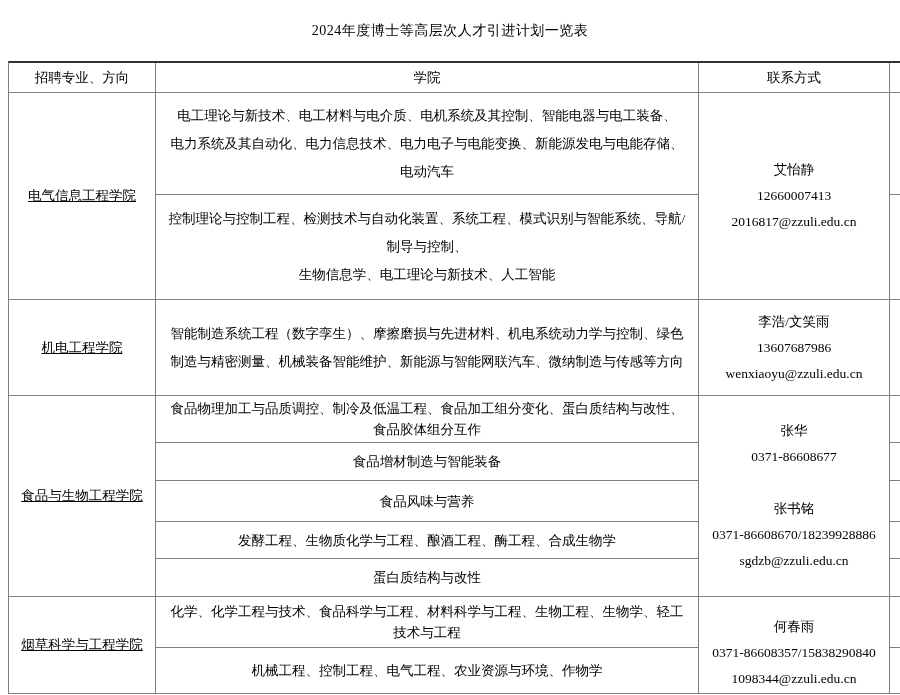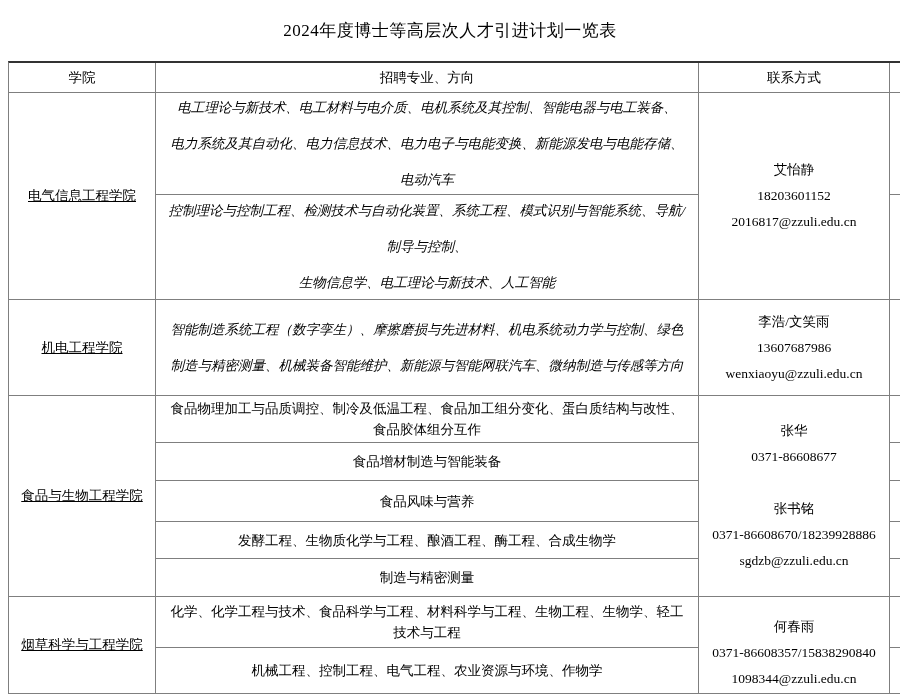--- a/index.html
+++ b/index.html
@@ -4,21 +4,21 @@
 <style>
   html,body{margin:0;padding:0;}
   body{
     width:900px;height:695px;overflow:hidden;background:#ffffff;
     font-family:"Liberation Serif","DejaVu Serif",serif;
     color:#000;font-size:13.5px;
   }
   *{box-sizing:border-box;}
   .page-title{
     height:61px;display:flex;align-items:center;justify-content:center;
-    font-size:17px;letter-spacing:0.5px;
+    font-size:14px;letter-spacing:0.5px;
   }
   .tbl{
     position:absolute;left:8px;top:61px;width:892px;
     border-top:2px solid #323232;border-left:1px solid #7f7f7f;
     background:#fff;
   }
   .grid-row{display:grid;grid-template-columns:147px 543px 191px auto;}
   .hdr{height:30px;border-bottom:1px solid #7f7f7f;}
   .hdr .cell{display:flex;align-items:center;justify-content:center;}
   .section{border-bottom:1px solid #7f7f7f;}
@@ -27,55 +27,55 @@
   .cut-col .cut-cell:last-child{border-bottom:none;}
   .college{
     display:flex;align-items:center;justify-content:center;text-align:center;text-decoration:underline;
   }
   .mid .major{
     display:flex;align-items:center;justify-content:center;
     text-align:center;white-space:pre-wrap;padding:0 4px;
     border-bottom:1px solid #7f7f7f;
   }
   .mid .major:last-child{border-bottom:none;}
-  .lh29{line-height:36px;font-style:italic;}
+  .lh29{line-height:28px;}
   .lh21{line-height:21px;}
   .contact{
     display:flex;flex-direction:column;align-items:center;justify-content:center;
     text-align:center;
   }
   .contact .cline{height:26px;line-height:26px;white-space:nowrap;}
 </style>
 </head>
 <body>
 
 <div class="page-title">2024年度博士等高层次人才引进计划一览表</div>
 
 <div class="tbl">
 
   <div class="grid-row hdr">
+    <div class="cell">招聘专业、方向</div>
     <div class="cell">学院</div>
-    <div class="cell">招聘专业、方向</div>
     <div class="cell">联系方式</div>
     <div></div>
   </div>
 
   <div class="grid-row section">
     <div class="cell college">电气信息工程学院</div>
     <div class="mid">
       <div class="cell major lh29" style="height:102px">电工理论与新技术、电工材料与电介质、电机系统及其控制、智能电器与电工装备、
 电力系统及其自动化、电力信息技术、电力电子与电能变换、新能源发电与电能存储、
 电动汽车</div>
       <div class="cell major lh29" style="height:104px">控制理论与控制工程、检测技术与自动化装置、系统工程、模式识别与智能系统、导航/
 制导与控制、
 生物信息学、电工理论与新技术、人工智能</div>
     </div>
     <div class="cell contact">
       <div class="cline">艾怡静</div>
-      <div class="cline">18203601152</div>
+      <div class="cline">12660007413</div>
       <div class="cline">2016817@zzuli.edu.cn</div>
     </div>
     <div class="cut-col">
       <div class="cut-cell" style="height:102px"></div>
       <div class="cut-cell" style="height:104px"></div>
     </div>
   </div>
 
   <div class="grid-row section">
     <div class="cell college">机电工程学院</div>
@@ -94,21 +94,21 @@
   </div>
 
   <div class="grid-row section">
     <div class="cell college">食品与生物工程学院</div>
     <div class="mid">
       <div class="cell major lh21" style="height:47px">食品物理加工与品质调控、制冷及低温工程、食品加工组分变化、蛋白质结构与改性、
 食品胶体组分互作</div>
       <div class="cell major lh21" style="height:38px">食品增材制造与智能装备</div>
       <div class="cell major lh21" style="height:41px">食品风味与营养</div>
       <div class="cell major lh21" style="height:37px">发酵工程、生物质化学与工程、酿酒工程、酶工程、合成生物学</div>
-      <div class="cell major lh21" style="height:37px">制造与精密测量</div>
+      <div class="cell major lh21" style="height:37px">蛋白质结构与改性</div>
     </div>
     <div class="cell contact">
       <div class="cline">张华</div>
       <div class="cline">0371-86608677</div>
       <div class="cline"></div>
       <div class="cline">张书铭</div>
       <div class="cline">0371-86608670/18239928886</div>
       <div class="cline">sgdzb@zzuli.edu.cn</div>
     </div>
     <div class="cut-col">

